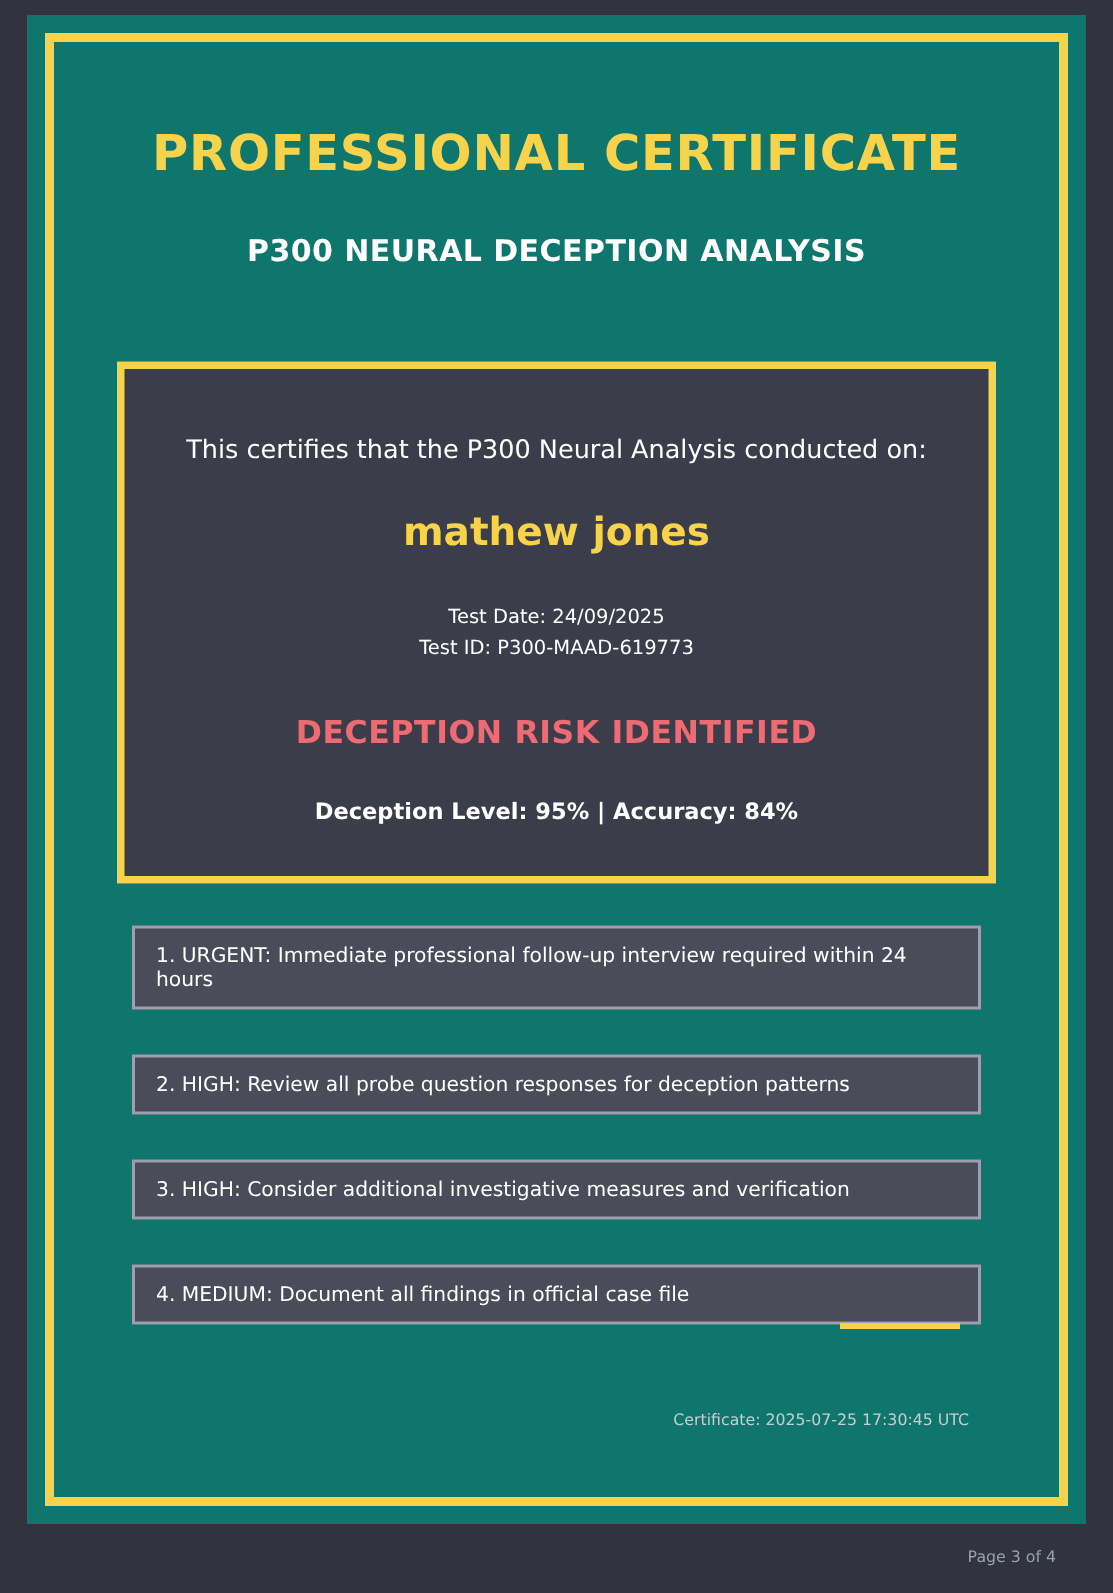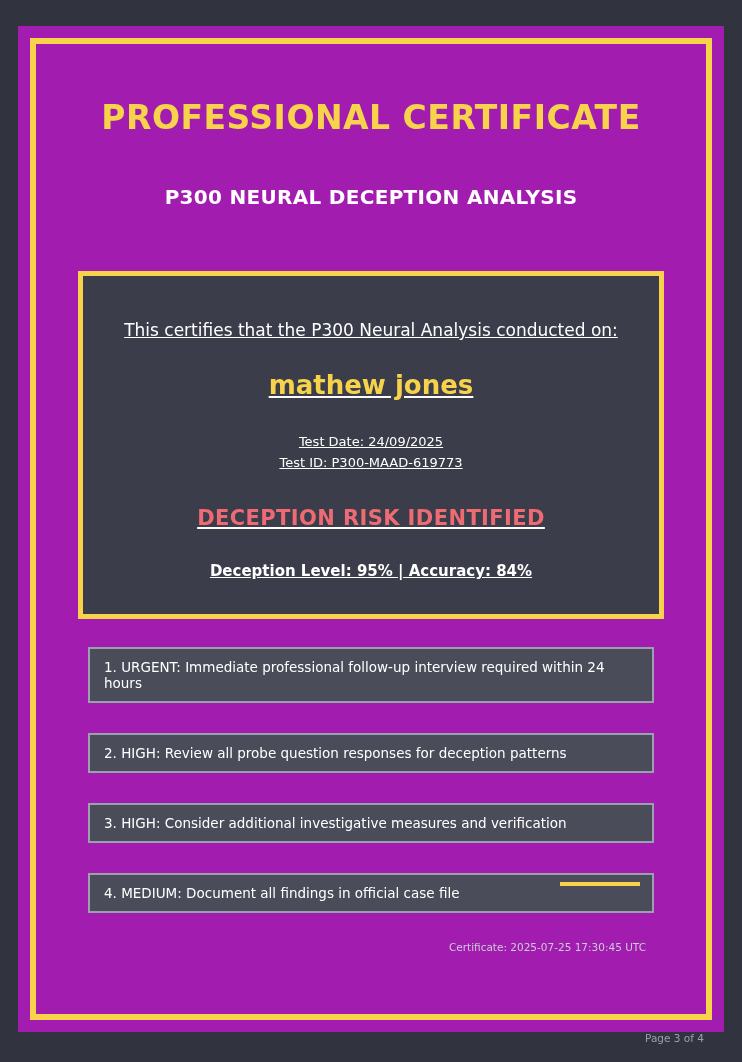--- a/index.html
+++ b/index.html
@@ -18,24 +18,24 @@
   .page {
     position: absolute;
     inset: 0;
     background: #31333f;
     padding: 0;
   }
   
   .outer-panel {
     position: absolute;
     left: 18px;
-    top: 26px;
+    top: 10px;
     width: 706px;
     height: 1006px;
-    background: #a21caf;
+    background: #0f766e;
     box-sizing: border-box;
   }
   
   .gold-frame {
     position: absolute;
     left: 12px;
     top: 12px;
     right: 12px;
     bottom: 12px;
     border: 6px solid #f6d34a;
@@ -53,32 +53,31 @@
     font-size: 33px;
     font-weight: bold;
     letter-spacing: 0.5px;
     margin-top: 28px;
   }
   .cert-subtitle {
     text-align: center;
     color: #ffffff;
     font-size: 20px;
     font-weight: bold;
-    margin-top: 48px;
+    margin-top: 34px;
     letter-spacing: 0.3px;
   }
   
   .inner-box {
     margin: 62px 12px 0 12px;
     border: 5px solid #f6d34a;
     background: #3b3d4a;
     box-sizing: border-box;
     padding: 44px 20px 34px 20px;
     text-align: center;
-    text-decoration: underline;
   }
   .certifies-line {
     font-size: 17px;
     color: #ffffff;
     margin-bottom: 30px;
   }
   .subject-name {
     color: #f6d34a;
     font-size: 26px;
     font-weight: bold;

